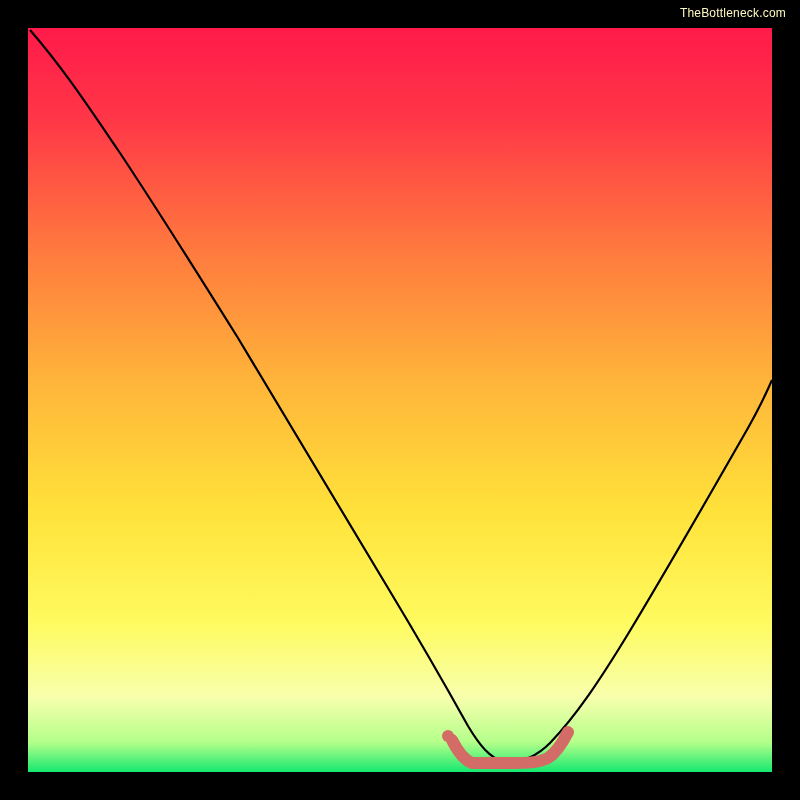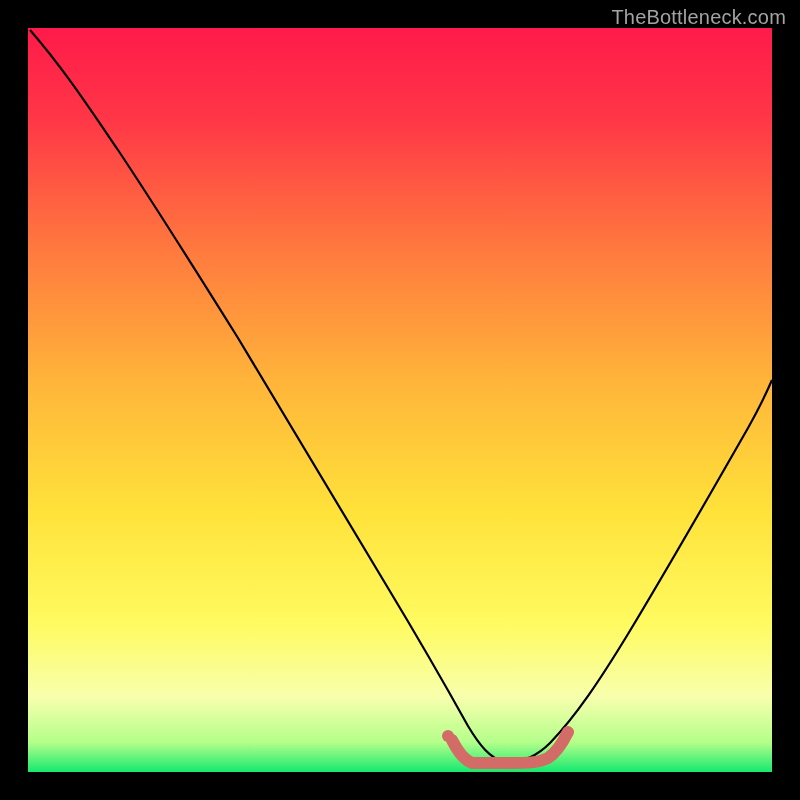--- a/index.html
+++ b/index.html
@@ -1,18 +1,18 @@
 <!DOCTYPE html>
 <html><head>
 <meta charset="utf-8">
 <style>
   * { margin: 0; padding: 0; box-sizing: border-box; }
   body { width: 800px; height: 800px; background: #000; position: relative; font-family: Arial, sans-serif; }
   .chart-container { position: absolute; top: 0; left: 0; width: 800px; height: 800px; }
-  .watermark { position: absolute; top: 6px; right: 14px; color: #a3a3a3; font-size: 20px; font-weight: 500; z-index: 10; letter-spacing: 0.2px; }
+  .watermark { position: absolute; top: 6px; right: 14px; color: #fef9c3; font-size: 12px; font-weight: 500; z-index: 10; letter-spacing: 0.2px; }
   .plot-area { position: absolute; top: 28px; left: 28px; width: 744px; height: 744px; }
   .gradient-bg { position: absolute; top: 0; left: 0; width: 100%; height: 100%; }
   .curve-layer { position: absolute; top: 0; left: 0; width: 100%; height: 100%; pointer-events: none; }
 </style>
 </head>
 <body>
 
 <div class="chart-container">
   <div class="watermark">TheBottleneck.com</div>
 

